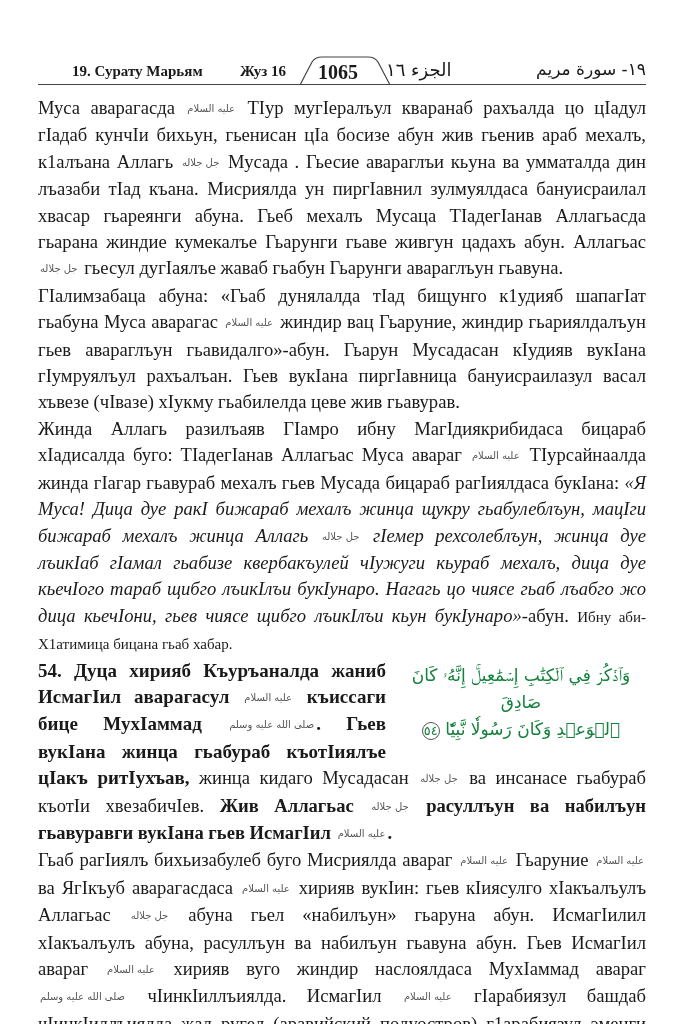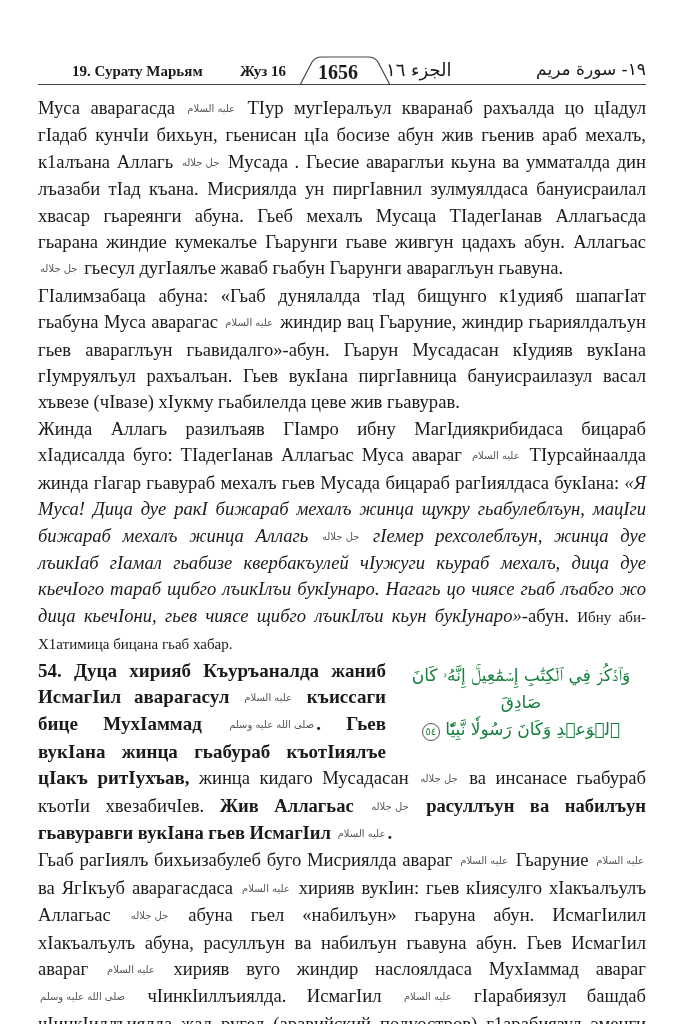--- a/index.html
+++ b/index.html
@@ -13,33 +13,33 @@
   .hdr-ar-sura { position: absolute; right: 0; top: 3px; font-size: 17px; direction: rtl; font-family: "DejaVu Sans", sans-serif; }
   .hdr-arc { position: absolute; left: 262px; top: 0px; }
   .content { position: absolute; left: 38px; top: 95px; width: 608px; font-size: 18.6px; line-height: 26.4px; text-align: justify; }
   .content p { margin: 0; }
   .hon { font-family: "DejaVu Sans", sans-serif; font-size: 10px; color: #555; direction: rtl; unicode-bidi: isolate; display: inline-block; vertical-align: 2px; padding: 0 2px; }
   .it { font-style: italic; }
   .small { font-size: 15px; }
   .b { font-weight: bold; margin-top: 26px; }
   .heading-block { position: relative; }
   .ayah { float: right; width: 250px; margin-left: 10px; margin-top: 4px; direction: rtl; text-align: center; font-family: "DejaVu Sans", sans-serif; font-size: 17px; line-height: 27px; color: #15803d; }
-  .ayah-num { display: inline-block; border: 1px solid #555; border-radius: 50%; font-size: 10px; width: 16px; height: 16px; line-height: 16px; text-align: center; }
+  .ayah-num { display: inline-block; border: 1px solid #555; border-radius: 50%; font-size: 13px; width: 16px; height: 16px; line-height: 16px; text-align: center; }
   .bh { font-weight: bold; font-size: 19px; }
 </style>
 </head>
 <body>
 
 <div class="header">
   <span class="hdr-left">19. Сурату Марьям</span>
   <span class="hdr-juz">Жуз 16</span>
   <svg class="hdr-arc" width="90" height="30" viewBox="0 0 90 30">
     <path d="M0 29 L12 6 Q15 1 22 1 L68 1 Q75 1 78 6 L90 29" fill="none" stroke="#444" stroke-width="1.2"></path>
   </svg>
-  <span class="hdr-page">1656</span>
+  <span class="hdr-page">1065</span>
   <span class="hdr-ar-juz">الجزء ١٦</span>
   <span class="hdr-ar-sura">١٩- سورة مريم</span>
   <div class="rule"></div>
 </div>
 
 <div class="content">
   <p>
     <span>Муса аварагасда</span>
     <span class="hon">عليه السلام</span>
     <span>ТIур мугIералъул кваранаб рахъалда цо цIадул гIадаб кунчIи бихьун, гьенисан цIа босизе абун жив гьенив араб мехалъ, к1алъана Аллагь</span>

